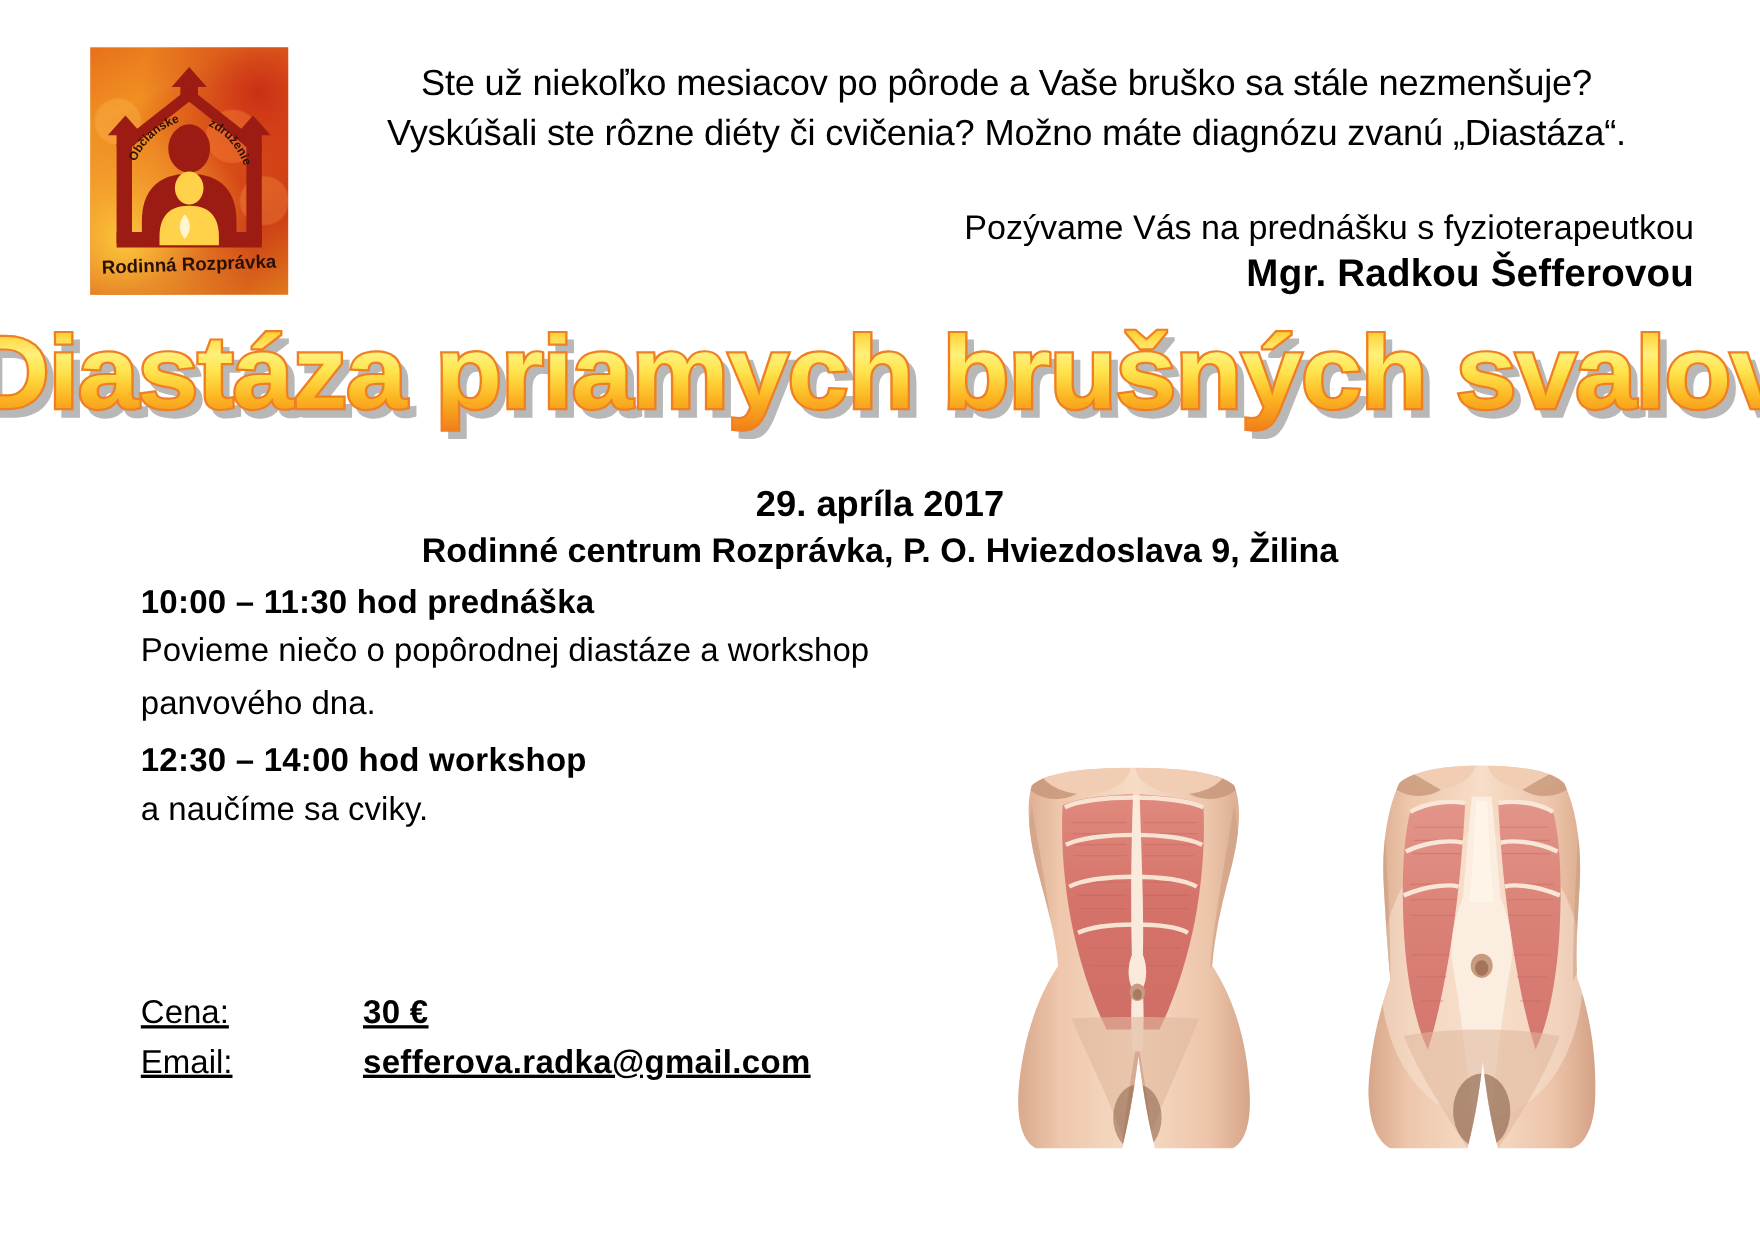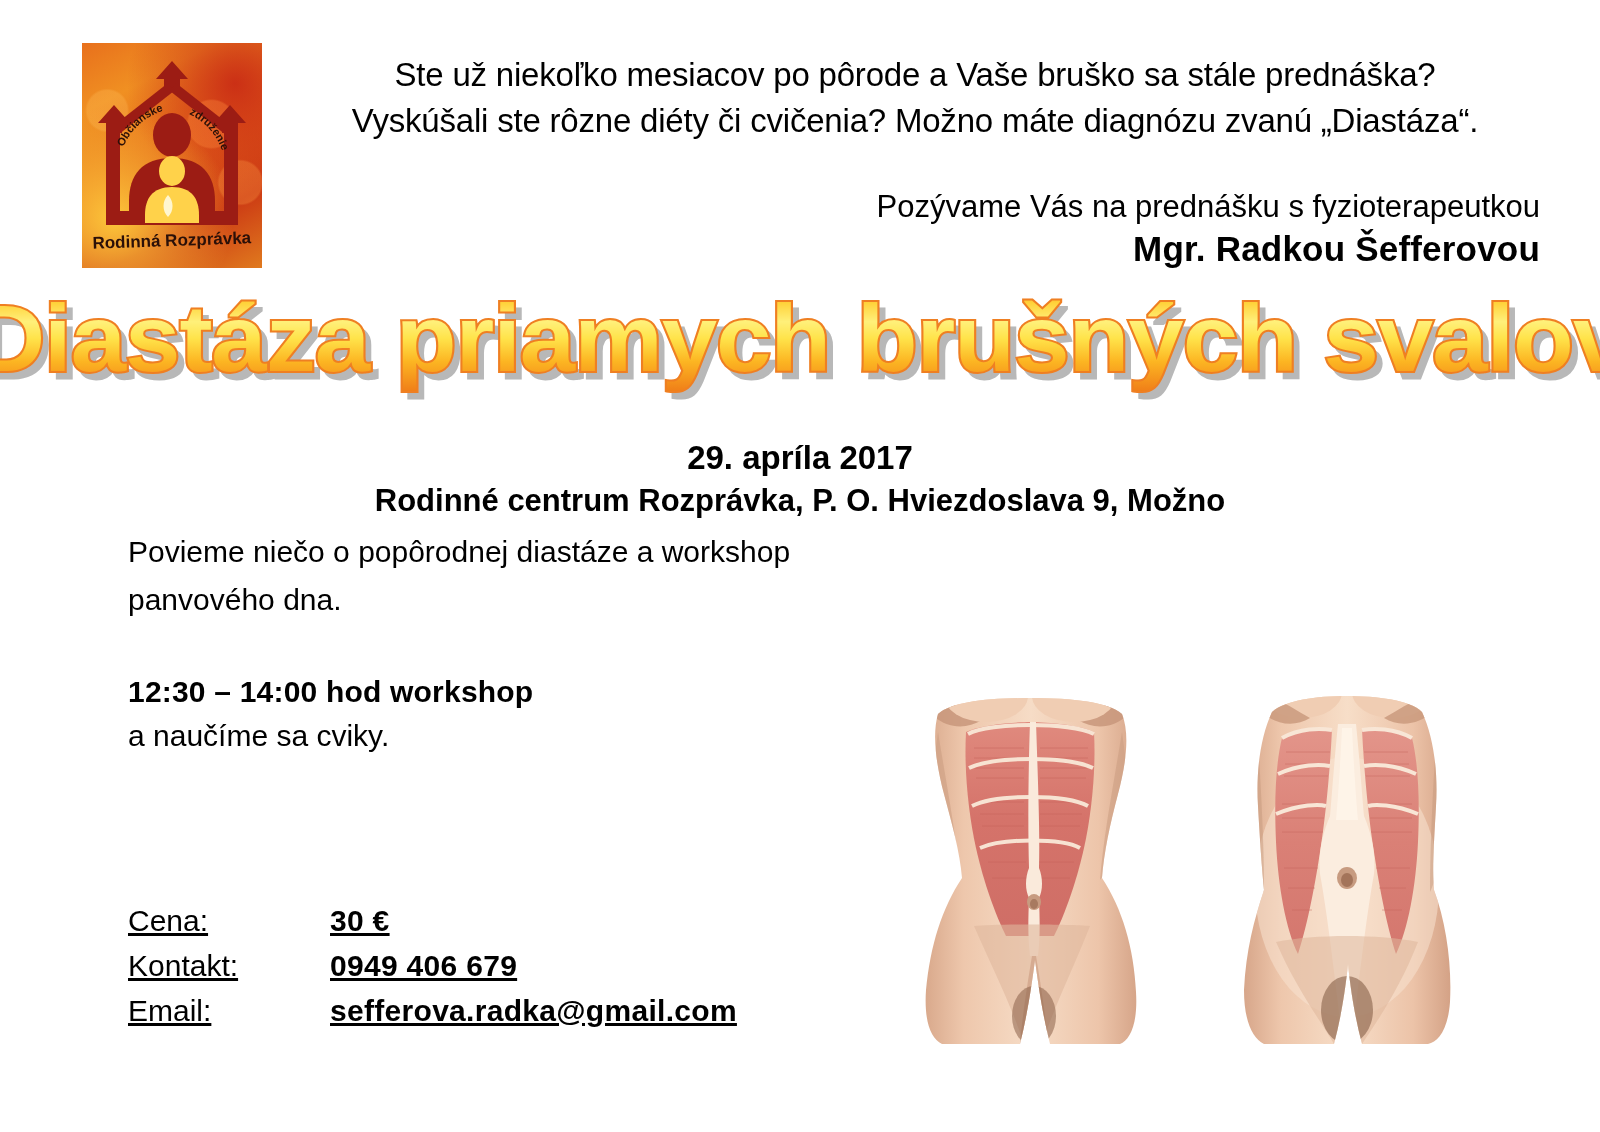--- a/index.html
+++ b/index.html
@@ -230,63 +230,60 @@
       </text>
       <text font-family="'Liberation Sans', sans-serif" font-size="11" font-weight="bold" fill="#2b1008">
         <textPath href="#arcR" startOffset="26%">združenie</textPath>
       </text>
 
       <text x="90" y="203" text-anchor="middle" font-family="'Liberation Sans', sans-serif" font-size="17" font-weight="bold" fill="#2b1008" transform="rotate(-2 90 203)">Rodinná Rozprávka</text>
     </svg>
   </div>
 
   <div class="hdr">
-    <div>Ste už niekoľko mesiacov po pôrode a Vaše bruško sa stále prednáška?</div>
+    <div>Ste už niekoľko mesiacov po pôrode a Vaše bruško sa stále nezmenšuje?</div>
     <div>Vyskúšali ste rôzne diéty či cvičenia? Možno máte diagnózu zvanú „Diastáza“.</div>
   </div>
 
   <div class="invite">
     <div>Pozývame Vás na prednášku s fyzioterapeutkou</div>
     <div class="name">Mgr. Radkou Šefferovou</div>
   </div>
 
   <div class="wordart-wrap">
     <span class="wordart">
       <span class="shadow" aria-hidden="true">Diastáza priamych brušných svalov</span>
       <span class="stroke" aria-hidden="true">Diastáza priamych brušných svalov</span>
       <span class="fill">Diastáza priamych brušných svalov</span>
     </span>
   </div>
 
   <div class="datebox">
     <div class="d1">29. apríla 2017</div>
-    <div class="d2">Rodinné centrum Rozprávka, P. O. Hviezdoslava 9, Možno</div>
+    <div class="d2">Rodinné centrum Rozprávka, P. O. Hviezdoslava 9, Žilina</div>
   </div>
 
   <div class="block" id="block-lecture">
+    <div class="head">10:00 – 11:30 hod prednáška</div>
     <div class="body">Povieme niečo o popôrodnej diastáze a workshop panvového dna.</div>
   </div>
 
   <div class="block" id="block-workshop">
     <div class="head">12:30 – 14:00 hod workshop</div>
     <div class="body">
       <div class="lastline">a naučíme sa cviky.</div>
     </div>
   </div>
 
   <div class="contact">
     <table>
       <tbody>
           <tr>
         <td class="k">Cena:</td>
         <td class="v">30 €</td>
-      </tr>
-      <tr>
-        <td class="k">Kontakt:</td>
-        <td class="v">0949 406 679</td>
       </tr>
       <tr>
         <td class="k">Email:</td>
         <td class="v">sefferova.radka@gmail.com</td>
       </tr>
     </tbody>
       </table>
   </div>
 
   <div class="figs">

